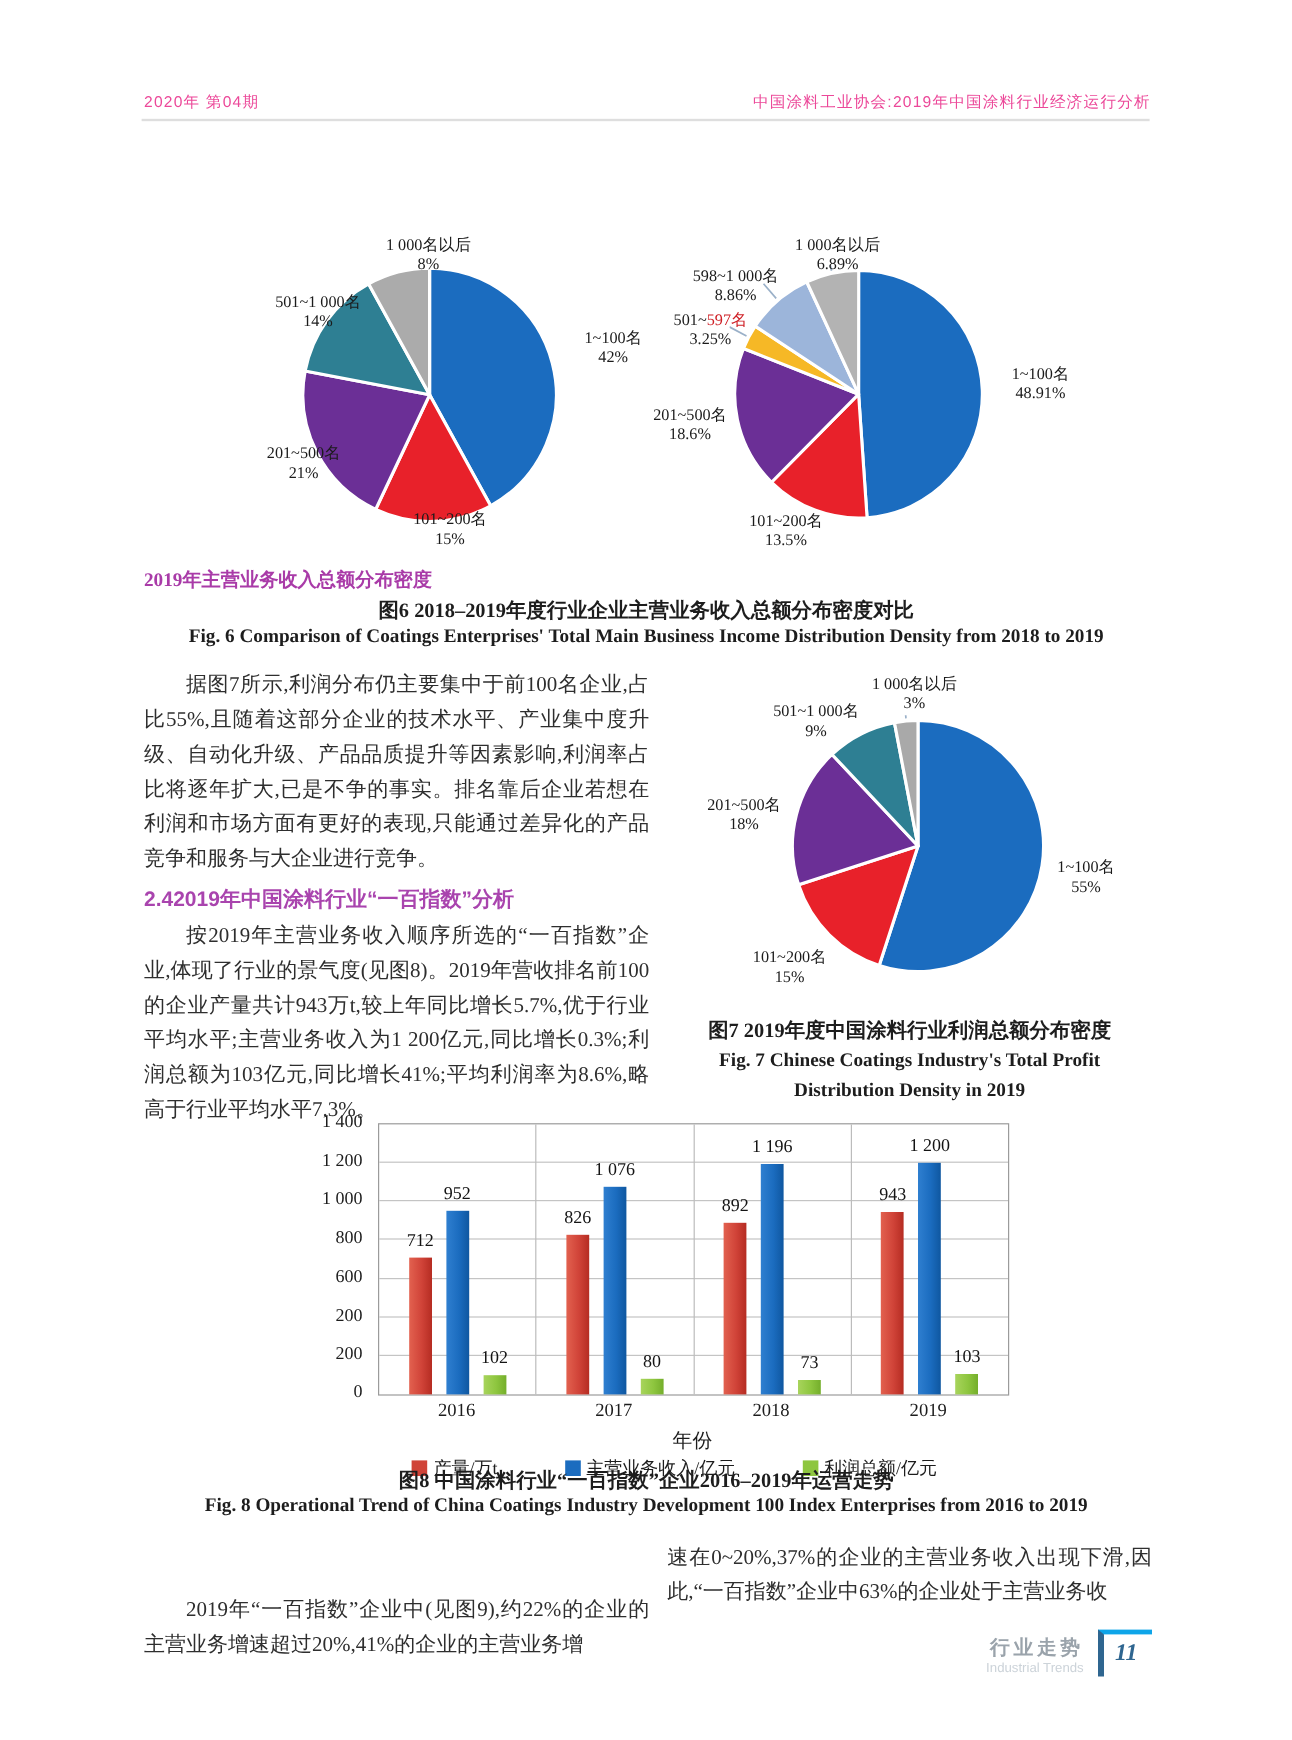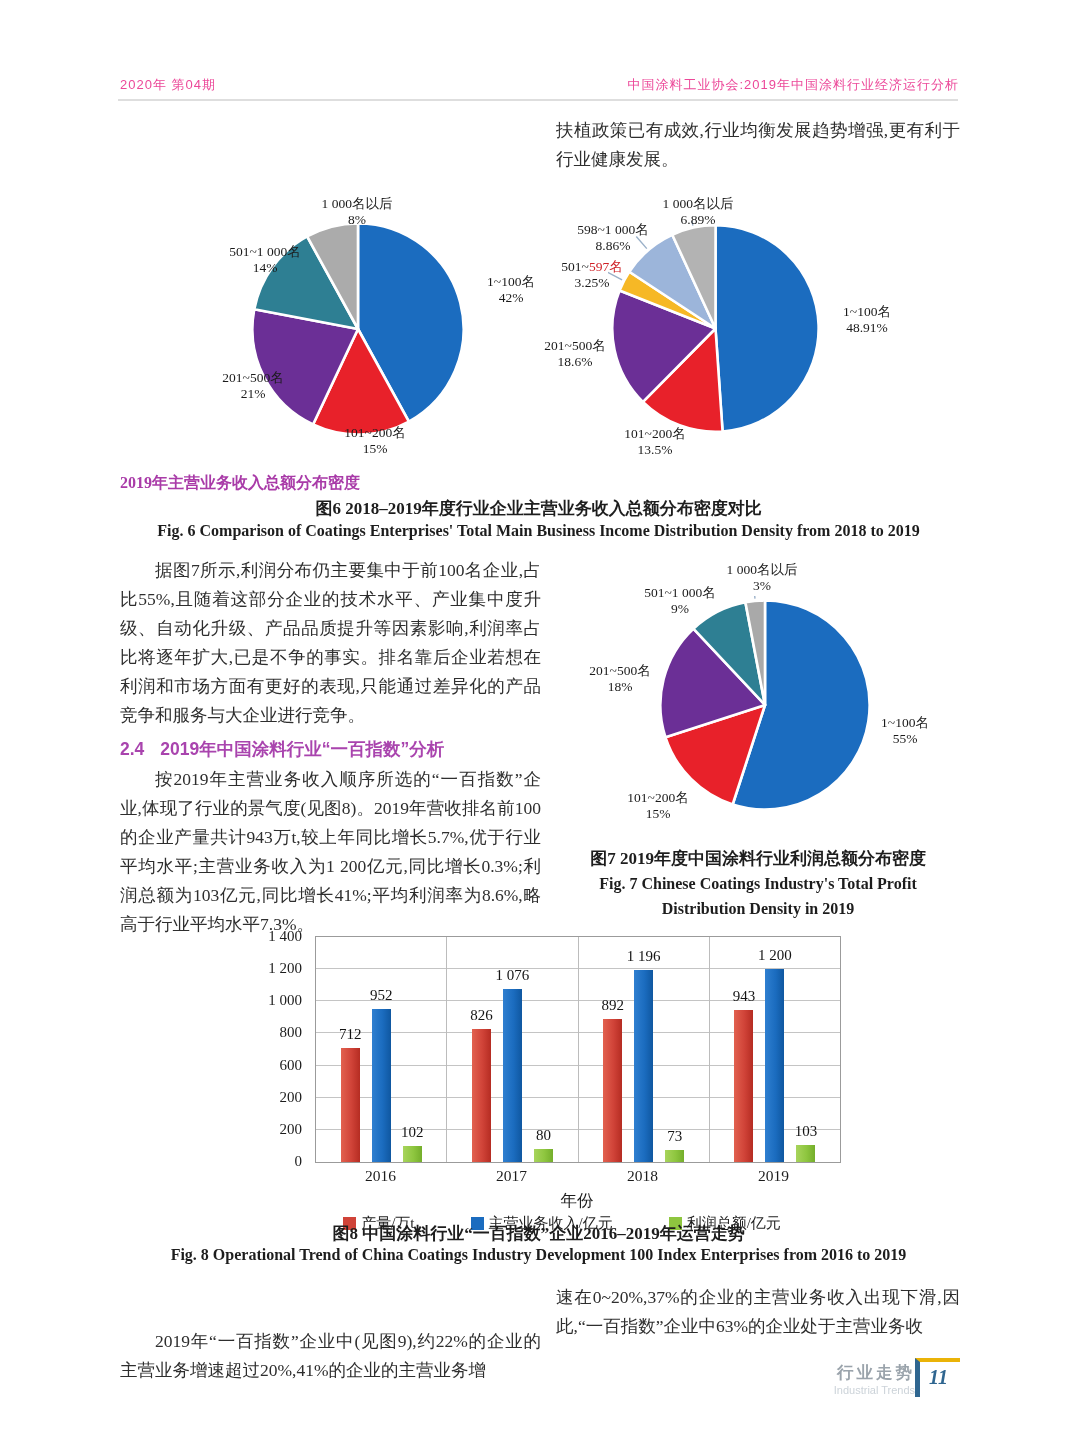--- a/index.html
+++ b/index.html
@@ -26,21 +26,21 @@
   .red-text{color:#cf2026;}
   .pie-cap{position:absolute;left:0;right:0;bottom:2px;text-align:left;font-weight:bold;
            font-size:16px;color:#a93ba8;}
   .fig-cap{position:absolute;left:100px;width:877px;text-align:center;font-weight:bold;color:#1d1d1d;}
   .fig-cap.zh{font-size:17px;}
   .fig-cap.en{font-size:16px;}
   .fig-cap.incol{left:556px;width:404px;line-height:25px;}
   
   .sec-head{margin:5px 0 2px 0;font-family:"Liberation Sans","DejaVu Sans",sans-serif;
             font-weight:bold;font-size:17.5px;color:#a944ae;line-height:28px;}
-  .sec-head .no{margin-right:16px;}
+  .sec-head .no{}
   
   .bar-chart{position:absolute;left:252px;top:922px;width:592px;height:320px;font-size:15px;}
   .bar-yaxis{position:absolute;left:0;top:14px;width:58px;height:225px;}
   .ytick{position:absolute;right:8px;transform:translateY(50%);font-size:15px;color:#1c1c1c;white-space:nowrap;}
   .bar-plot{position:absolute;left:63px;top:14px;width:524px;height:225px;border:1px solid #9b9b9b;box-sizing:content-box;}
   .gridline{position:absolute;left:0;right:0;height:1px;background:#c4c4c4;}
   .bar-groups{position:absolute;left:0;top:0;right:0;bottom:0;display:flex;}
   .bar-group{flex:1;display:flex;align-items:flex-end;justify-content:center;gap:12px;border-right:1px solid #bcbcbc;}
   .bar-group:last-child{border-right:none;}
   .bar-wrap{position:relative;width:19px;}
@@ -52,34 +52,33 @@
   .bar-xlabel{position:absolute;left:63px;top:268px;width:524px;text-align:center;font-size:16.5px;color:#1c1c1c;}
   .bar-legend{position:absolute;left:30px;top:292px;width:560px;display:flex;justify-content:center;gap:56px;}
   .legend-item{display:flex;align-items:center;gap:5px;font-size:15px;color:#1c1c1c;}
   .legend-swatch{display:inline-block;width:13px;height:13px;}
   
   .footer{position:absolute;right:117px;top:1358px;display:flex;align-items:flex-start;}
   .footer-words{text-align:right;margin-top:4px;}
   .footer-zh{font-family:"Liberation Sans","DejaVu Sans",sans-serif;font-weight:bold;font-size:16.5px;
              color:#9aa3ab;letter-spacing:3px;}
   .footer-en{font-family:"Liberation Sans","DejaVu Sans",sans-serif;font-size:11px;color:#ccd3d9;margin-top:0px;}
-  .pagenum-box{margin-left:0;border-left:5px solid #2f6690;border-top:4px solid #eab308;
+  .pagenum-box{margin-left:12px;border-left:5px solid #2f6690;border-top:4px solid #0ea5e9;
                padding:4px 12px 8px 9px;}
   .pagenum{font-style:italic;font-weight:bold;font-size:20px;color:#2f6690;}
 </style>
 </head>
 <body>
 
 <div class="page">
 
   <div class="hdr hdr-left">2020年 第04期</div>
   <div class="hdr hdr-right">中国涂料工业协会:2019年中国涂料行业经济运行分析</div>
   <div class="hdr-rule"></div>
 
-  <div class="coltext r-col" style="top:116px;">扶植政策已有成效,行业均衡发展趋势增强,更有利于行业健康发展。</div>
 
   <div class="pie-block" style="left:120px;top:196px;width:420px;height:300px;">
     <svg class="pie-svg" style="left:128px;top:23px;" width="220" height="220" viewBox="0 0 200 200">
         <path d="M100,100 L100.00,4.00 A96,96 0 0 1 146.25,184.13 Z" fill="#1b6cbf" stroke="#fff" stroke-width="2.4" stroke-linejoin="round"></path>
         <path d="M100,100 L146.25,184.13 A96,96 0 0 1 59.13,186.86 Z" fill="#e8212a" stroke="#fff" stroke-width="2.4" stroke-linejoin="round"></path>
         <path d="M100,100 L59.13,186.86 A96,96 0 0 1 5.70,82.01 Z" fill="#6b2f96" stroke="#fff" stroke-width="2.4" stroke-linejoin="round"></path>
         <path d="M100,100 L5.70,82.01 A96,96 0 0 1 53.75,15.87 Z" fill="#2e7f93" stroke="#fff" stroke-width="2.4" stroke-linejoin="round"></path>
         <path d="M100,100 L53.75,15.87 A96,96 0 0 1 100.00,4.00 Z" fill="#ababab" stroke="#fff" stroke-width="2.4" stroke-linejoin="round"></path>
       </svg>
     <div class="plabel" style="left:391px;top:78px;">

